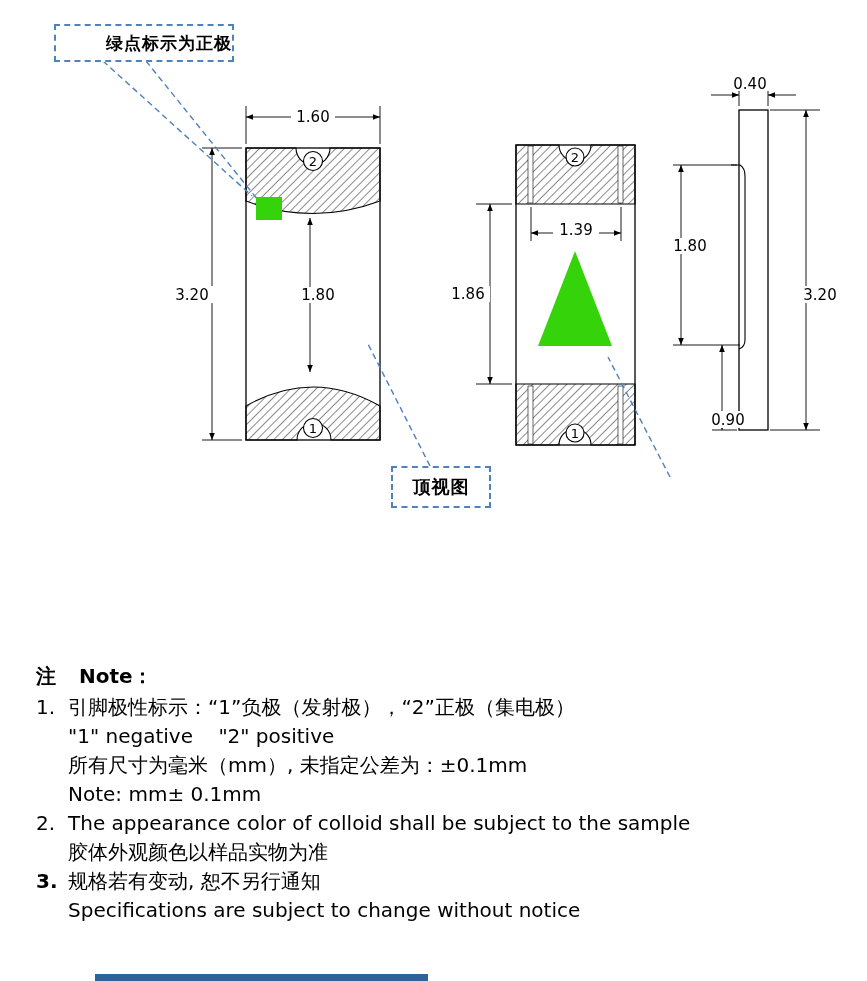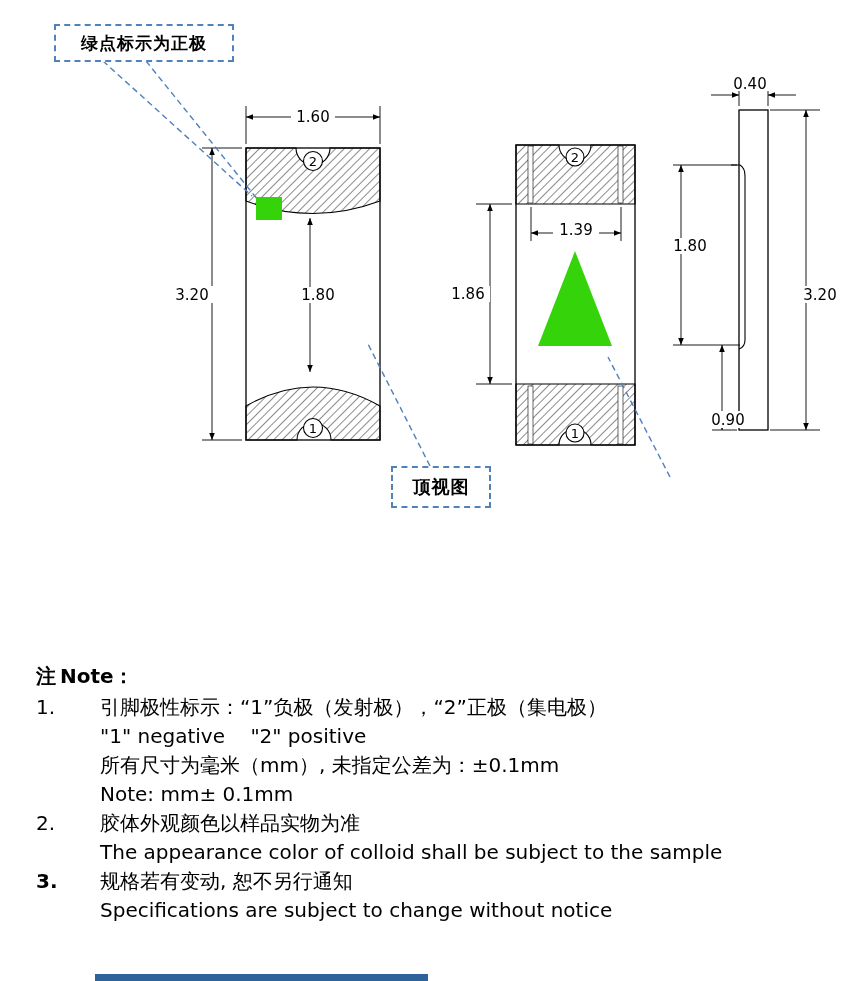--- a/index.html
+++ b/index.html
@@ -3,31 +3,31 @@
 <meta charset="utf-8">
 <style>
   html,body{margin:0;padding:0;background:#fff;}
   #page{position:relative;width:867px;height:981px;background:#fff;overflow:hidden;
         font-family:"DejaVu Sans","Liberation Sans",sans-serif;color:#000;}
   svg text{font-family:"DejaVu Sans","Liberation Sans",sans-serif;font-size:15px;fill:#000;text-anchor:middle;}
   svg text.pin-num{font-size:13px;}
   .callout{position:absolute;border:2px dashed var(--callout_blue);background:#fff;
            display:flex;align-items:center;justify-content:center;
            font-weight:bold;font-size:18px;letter-spacing:1px;}
-  #callout-polarity{left:54px;top:24px;width:176px;height:34px;font-size:17px;}
+  #callout-polarity{left:54px;top:24px;width:176px;height:34px;font-size:17px;justify-content:flex-end;}
   #callout-top{left:391px;top:466px;width:96px;height:38px;text-align:right;}
   #callout-bottom{left:639px;top:477px;width:96px;height:38px;}
   .notes{position:absolute;left:36px;top:662px;width:806px;font-size:20px;line-height:29px;}
   .note-heading{font-weight:bold;margin-bottom:2px;}
-  .note-heading .en{margin-left:4px;}
+  .note-heading .en{margin-left:23px;}
   .note-item{display:flex;}
   .note-num{width:32px;flex:0 0 32px;}
   .note-num.bold{font-weight:bold;}
   .note-lines{flex:1;}
-  .note-line{white-space:pre-wrap;margin-left:32px;}
+  .note-line{white-space:pre-wrap;}
   #footer-bar{position:absolute;left:95px;top:974px;width:333px;height:7px;background:var(--footer_bar);}
 </style>
 </head>
 <body>
 
 <div id="page">
 
   <svg width="867" height="640" viewBox="0 0 867 640">
     <defs>
       <pattern id="hatch" width="6" height="6" patternUnits="userSpaceOnUse" patternTransform="rotate(45)">
@@ -163,22 +163,22 @@
       <div class="note-lines">
         <div class="note-line">引脚极性标示：“1”负极（发射极），“2”正极（集电极）</div>
         <div class="note-line">"1" negative    "2" positive</div>
         <div class="note-line">所有尺寸为毫米（mm）, 未指定公差为：±0.1mm</div>
         <div class="note-line">Note: mm± 0.1mm</div>
       </div>
     </div>
     <div class="note-item">
       <span class="note-num">2.</span>
       <div class="note-lines">
+        <div class="note-line">The appearance color of colloid shall be subject to the sample</div>
         <div class="note-line">胶体外观颜色以样品实物为准</div>
-        <div class="note-line">The appearance color of colloid shall be subject to the sample</div>
       </div>
     </div>
     <div class="note-item">
       <span class="note-num bold">3.</span>
       <div class="note-lines">
         <div class="note-line">规格若有变动, 恕不另行通知</div>
         <div class="note-line">Specifications are subject to change without notice</div>
       </div>
     </div>
   </div>

